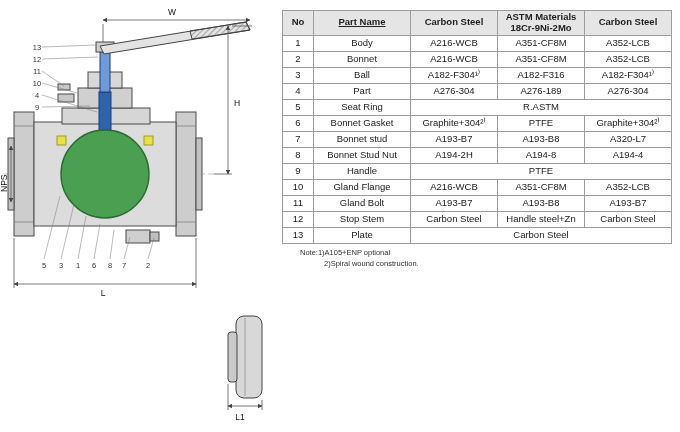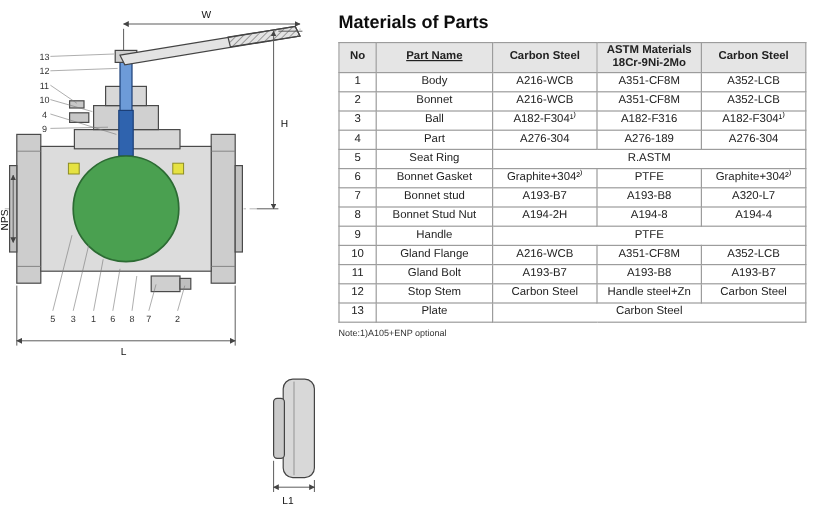--- a/index.html
+++ b/index.html
@@ -8,21 +8,21 @@
   .diagram text{font-family:"Liberation Sans",sans-serif;font-size:8px;fill:#222;}
   .diagram text.callout{font-size:7.5px;fill:#333;}
   .diagram text.dimlabel{font-size:8.5px;fill:#111;}
   .right-panel{position:absolute;left:282px;top:10px;width:390px;}
   .title{font-size:15px;font-weight:bold;margin:0 0 8px 0;color:#0d0d0d;}
   table.materials{border-collapse:collapse;width:100%;font-size:9.5px;color:#222;table-layout:fixed;}
   .materials th,.materials td{border:1px solid #9c9c9c;text-align:center;padding:1px 2px;height:13px;line-height:1.15;overflow:hidden;white-space:nowrap;}
   .materials th{background:#e5e5e5;font-weight:bold;}
   .col-no{width:26px;}
   .col-name{width:92px;text-decoration:underline;}
-  .notes{font-size:7.5px;color:#333;margin-top:3px;line-height:1.55;}
+  .notes{font-size:7.5px;color:#333;margin-top:3px;line-height:1.55;margin-left:18px;}
   .note-indent{padding-left:24px;}
 </style>
 </head>
 <body>
 
 <div class="page">
 
   <svg class="diagram" width="278" height="432" viewBox="0 0 278 432">
     <defs>
       <marker id="arr" viewBox="0 0 10 10" refX="9" refY="5" markerWidth="6" markerHeight="6" orient="auto-start-reverse">
@@ -146,21 +146,20 @@
 
     <g stroke="#555" stroke-width="0.8">
       <line x1="228" y1="384" x2="228" y2="410"></line>
       <line x1="262" y1="400" x2="262" y2="410"></line>
       <line x1="228" y1="406" x2="262" y2="406" marker-start="url(#arr)" marker-end="url(#arr)"></line>
       <text class="dimlabel" x="240" y="420" text-anchor="middle" stroke="none">L1</text>
     </g>
   </svg>
 
   <div class="right-panel">
-    <h1 class="title">Materials of Parts</h1>
 
     <table class="materials">
       <thead>
         <tr>
           <th class="col-no">No</th>
           <th class="col-name">Part Name</th>
           <th>Carbon Steel</th>
           <th>
             <span>ASTM Materials</span><br>
             <span>18Cr-9Ni-2Mo</span>
@@ -252,16 +251,17 @@
         <tr>
           <td>13</td>
           <td>Plate</td>
           <td colspan="3">Carbon Steel</td>
         </tr>
       </tbody>
     </table>
 
     <div class="notes">
       <div>Note:1)A105+ENP optional</div>
+      <div class="note-indent">2)Spiral wound construction.</div>
     </div>
   </div>
 
 </div>
 
 </body></html>

